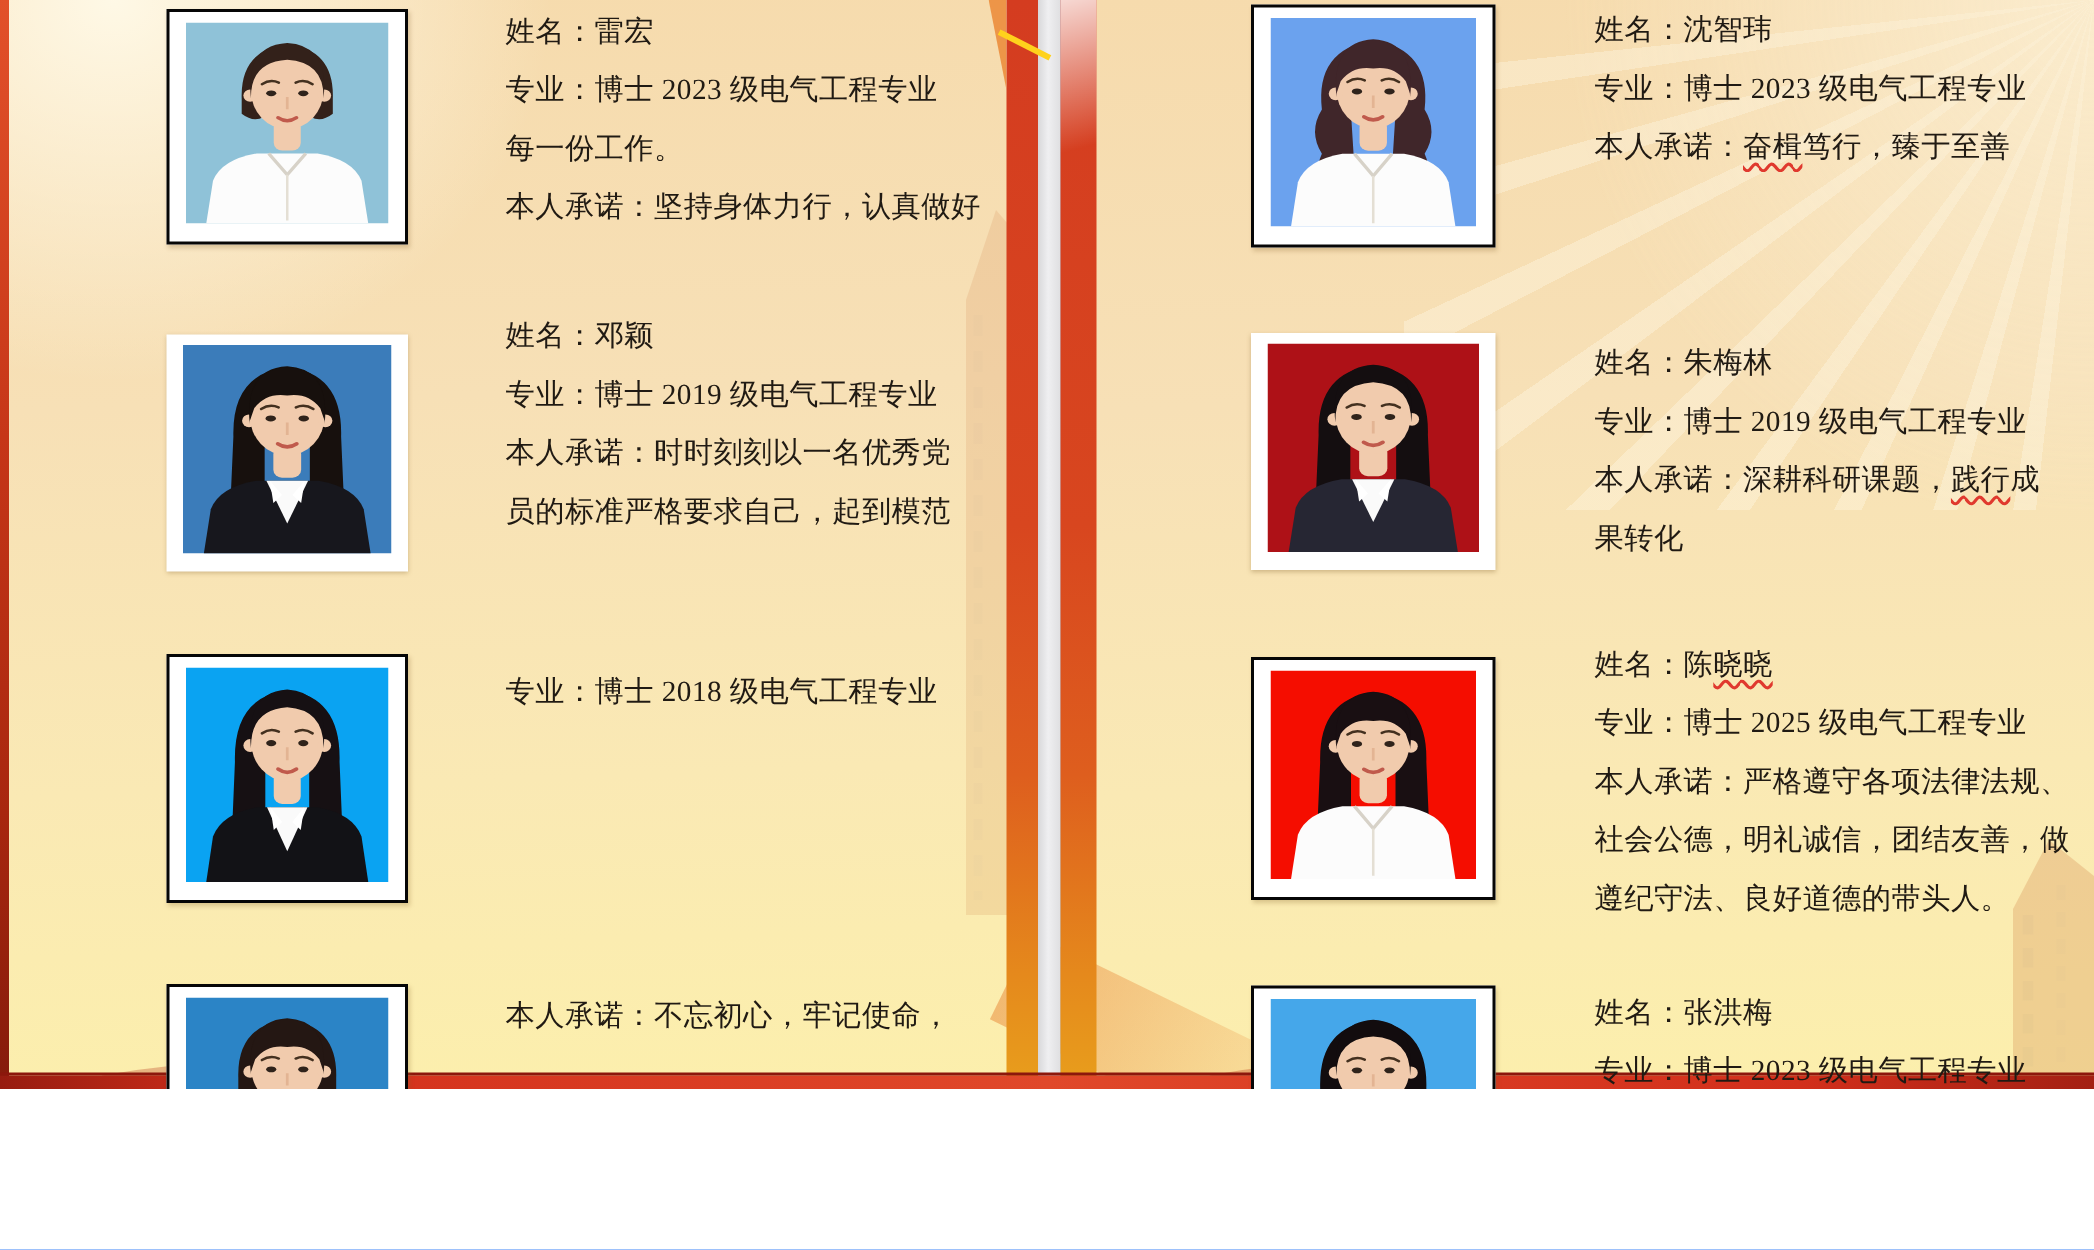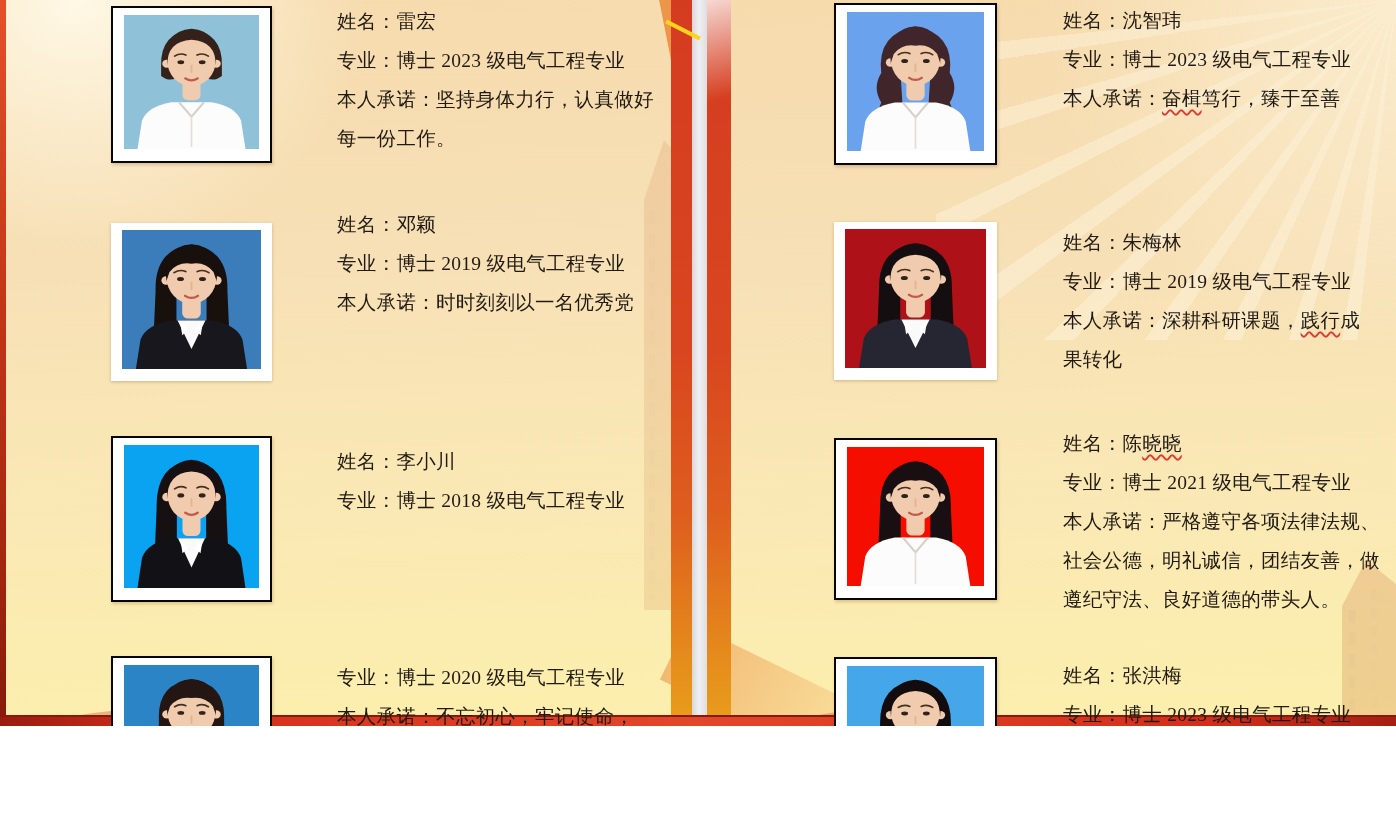--- a/index.html
+++ b/index.html
@@ -139,22 +139,22 @@
     <path d="M65,39.5 q5,-2.5 10,1" stroke="#43301f" stroke-width="1.6" fill="none" stroke-linecap="round"></path>
     <ellipse cx="50.5" cy="46.5" rx="3" ry="1.9" fill="#2f231b"></ellipse>
     <ellipse cx="69.5" cy="46.5" rx="3" ry="1.9" fill="#2f231b"></ellipse>
     <path d="M60,49 L60,57" stroke="#e3b493" stroke-width="1.6"></path>
     <path d="M54.5,62.5 q5.5,4 11,0" stroke="#c05a4c" stroke-width="2.2" fill="none" stroke-linecap="round"></path>
   </svg>
       </div>
       <div class="info" style="left: 337px; top: 2px;">
         <div class="line"><span>姓名：雷宏</span></div>
         <div class="line"><span>专业：博士 2023 级电气工程专业</span></div>
+        <div class="line"><span>每一份工作。</span></div>
         <div class="line"><span>本人承诺：坚持身体力行，认真做好</span></div>
-        <div class="line"><span>每一份工作。</span></div>
       </div>
       <div class="photo-frame no-border" style="left: 111px; top: 223px; width: 161px; height: 158px;">
         <svg class="avatar" viewBox="0 0 120 132" preserveAspectRatio="none">
     <rect width="120" height="132" fill="#3b7cba"></rect>
     <path d="M60,14 Q28,18 29,58 L27,108 Q38,118 47,112 L47,60 L73,60 L73,112 Q82,118 93,108 L91,58 Q92,18 60,14 Z" fill="#17100d"></path>
           <path d="M12,132 L16,104 Q21,90 42,86 L78,86 Q99,90 104,104 L108,132 Z" fill="#17171d"></path>
        <path d="M48,86 L60,113 L72,86 Z" fill="#fafafa"></path>
        <path d="M50,86 L57,95 L52,100 Z" fill="#fff"></path>
           <path d="M70,86 L63,95 L68,100 Z" fill="#fff"></path>
     <rect x="52" y="64" width="16" height="20" rx="5" fill="#f1cbad"></rect>
@@ -168,20 +168,21 @@
     <ellipse cx="50.5" cy="46.5" rx="3" ry="1.9" fill="#2f231b"></ellipse>
     <ellipse cx="69.5" cy="46.5" rx="3" ry="1.9" fill="#2f231b"></ellipse>
     <path d="M60,49 L60,57" stroke="#e3b493" stroke-width="1.6"></path>
     <path d="M54.5,62.5 q5.5,4 11,0" stroke="#c05a4c" stroke-width="2.2" fill="none" stroke-linecap="round"></path>
   </svg>
       </div>
       <div class="info" style="left: 337px; top: 205px;">
         <div class="line"><span>姓名：邓颖</span></div>
         <div class="line"><span>专业：博士 2019 级电气工程专业</span></div>
         <div class="line"><span>本人承诺：时时刻刻以一名优秀党</span></div>
+        <div class="line"><span>员的标准严格要求自己，起到模范</span></div>
       </div>
       <div class="photo-frame" style="left: 111px; top: 436px; width: 161px; height: 166px;">
         <svg class="avatar" viewBox="0 0 120 132" preserveAspectRatio="none">
     <rect width="120" height="132" fill="#0aa3f2"></rect>
     <path d="M60,14 Q28,18 29,58 L27,108 Q38,118 47,112 L47,60 L73,60 L73,112 Q82,118 93,108 L91,58 Q92,18 60,14 Z" fill="#161013"></path>
           <path d="M12,132 L16,104 Q21,90 42,86 L78,86 Q99,90 104,104 L108,132 Z" fill="#121216"></path>
        <path d="M48,86 L60,113 L72,86 Z" fill="#fafafa"></path>
        <path d="M50,86 L57,95 L52,100 Z" fill="#fff"></path>
           <path d="M70,86 L63,95 L68,100 Z" fill="#fff"></path>
     <rect x="52" y="64" width="16" height="20" rx="5" fill="#f1cbad"></rect>
@@ -192,21 +193,20 @@
 
     <path d="M45,40.5 q5,-3.5 10,-1" stroke="#43301f" stroke-width="1.6" fill="none" stroke-linecap="round"></path>
     <path d="M65,39.5 q5,-2.5 10,1" stroke="#43301f" stroke-width="1.6" fill="none" stroke-linecap="round"></path>
     <ellipse cx="50.5" cy="46.5" rx="3" ry="1.9" fill="#2f231b"></ellipse>
     <ellipse cx="69.5" cy="46.5" rx="3" ry="1.9" fill="#2f231b"></ellipse>
     <path d="M60,49 L60,57" stroke="#e3b493" stroke-width="1.6"></path>
     <path d="M54.5,62.5 q5.5,4 11,0" stroke="#c05a4c" stroke-width="2.2" fill="none" stroke-linecap="round"></path>
   </svg>
       </div>
       <div class="info" style="left: 337px; top: 442px;">
-        <div class="line"><span>姓名：李小川</span></div>
         <div class="line"><span>专业：博士 2018 级电气工程专业</span></div>
       </div>
       <div class="photo-frame" style="left: 111px; top: 656px; width: 161px; height: 159px;">
         <svg class="avatar" viewBox="0 0 120 132" preserveAspectRatio="none">
     <rect width="120" height="132" fill="#2b84c6"></rect>
     <path d="M60,14 Q30,18 31,52 L31,74 Q40,84 48,78 L48,54 L72,54 L72,78 Q80,84 89,74 L89,52 Q90,18 60,14 Z" fill="#241713"></path>
           <path d="M12,132 L16,104 Q21,90 42,86 L78,86 Q99,90 104,104 L108,132 Z" fill="#fcfcfc"></path>
        <path d="M49,86 L60,100 L71,86" fill="none" stroke="#d7d2c8" stroke-width="2"></path>
        <path d="M60,100 L60,130" stroke="#e4dfd4" stroke-width="1.5"></path>
     <rect x="52" y="64" width="16" height="20" rx="5" fill="#f1cbad"></rect>
@@ -217,21 +217,20 @@
     <path d="M38.5,48 Q36,16 60,14 Q84,16 81.5,48 L79,40 Q72,30 60,32 Q48,30 41,40 Z" fill="#241713"></path>
     <path d="M45,40.5 q5,-3.5 10,-1" stroke="#43301f" stroke-width="1.6" fill="none" stroke-linecap="round"></path>
     <path d="M65,39.5 q5,-2.5 10,1" stroke="#43301f" stroke-width="1.6" fill="none" stroke-linecap="round"></path>
     <ellipse cx="50.5" cy="46.5" rx="3" ry="1.9" fill="#2f231b"></ellipse>
     <ellipse cx="69.5" cy="46.5" rx="3" ry="1.9" fill="#2f231b"></ellipse>
     <path d="M60,49 L60,57" stroke="#e3b493" stroke-width="1.6"></path>
     <path d="M54.5,62.5 q5.5,4 11,0" stroke="#c05a4c" stroke-width="2.2" fill="none" stroke-linecap="round"></path>
   </svg>
       </div>
       <div class="info" style="left: 337px; top: 658px;">
-        <div class="line"><span>专业：博士 2020 级电气工程专业</span></div>
         <div class="line"><span>本人承诺：不忘初心，牢记使命，</span></div>
       </div>
     </div>
   <div>
       <div class="photo-frame" style="left: 834px; top: 3px; width: 163px; height: 162px;">
         <svg class="avatar" viewBox="0 0 120 132" preserveAspectRatio="none">
     <rect width="120" height="132" fill="#6ba2ee"></rect>
     <path d="M60,14 Q26,20 30,58 Q22,72 30,86 Q24,100 34,112 Q42,120 50,112 L47,60 L73,60 L70,112 Q78,120 86,112 Q96,100 90,86 Q98,72 90,58 Q94,20 60,14 Z" fill="#40262a"></path>
           <path d="M12,132 L16,104 Q21,90 42,86 L78,86 Q99,90 104,104 L108,132 Z" fill="#fcfcfc"></path>
        <path d="M49,86 L60,100 L71,86" fill="none" stroke="#d7d2c8" stroke-width="2"></path>
@@ -299,21 +298,21 @@
     <path d="M45,40.5 q5,-3.5 10,-1" stroke="#43301f" stroke-width="1.6" fill="none" stroke-linecap="round"></path>
     <path d="M65,39.5 q5,-2.5 10,1" stroke="#43301f" stroke-width="1.6" fill="none" stroke-linecap="round"></path>
     <ellipse cx="50.5" cy="46.5" rx="3" ry="1.9" fill="#2f231b"></ellipse>
     <ellipse cx="69.5" cy="46.5" rx="3" ry="1.9" fill="#2f231b"></ellipse>
     <path d="M60,49 L60,57" stroke="#e3b493" stroke-width="1.6"></path>
     <path d="M54.5,62.5 q5.5,4 11,0" stroke="#c05a4c" stroke-width="2.2" fill="none" stroke-linecap="round"></path>
   </svg>
       </div>
       <div class="info" style="left: 1063px; top: 424px;">
         <div class="line"><span>姓名：陈</span><span class="wavy">晓晓</span></div>
-        <div class="line"><span>专业：博士 2021 级电气工程专业</span></div>
+        <div class="line"><span>专业：博士 2025 级电气工程专业</span></div>
         <div class="line"><span>本人承诺：严格遵守各项法律法规、</span></div>
         <div class="line"><span>社会公德，明礼诚信，团结友善，做</span></div>
         <div class="line"><span>遵纪守法、良好道德的带头人。</span></div>
       </div>
       <div class="photo-frame" style="left: 834px; top: 657px; width: 163px; height: 158px;">
         <svg class="avatar" viewBox="0 0 120 132" preserveAspectRatio="none">
     <rect width="120" height="132" fill="#45a7ea"></rect>
     <path d="M60,14 Q28,18 29,58 L27,108 Q38,118 47,112 L47,60 L73,60 L73,112 Q82,118 93,108 L91,58 Q92,18 60,14 Z" fill="#120c0e"></path>
           <path d="M12,132 L16,104 Q21,90 42,86 L78,86 Q99,90 104,104 L108,132 Z" fill="#fcfcfc"></path>
        <path d="M49,86 L60,100 L71,86" fill="none" stroke="#d7d2c8" stroke-width="2"></path>

